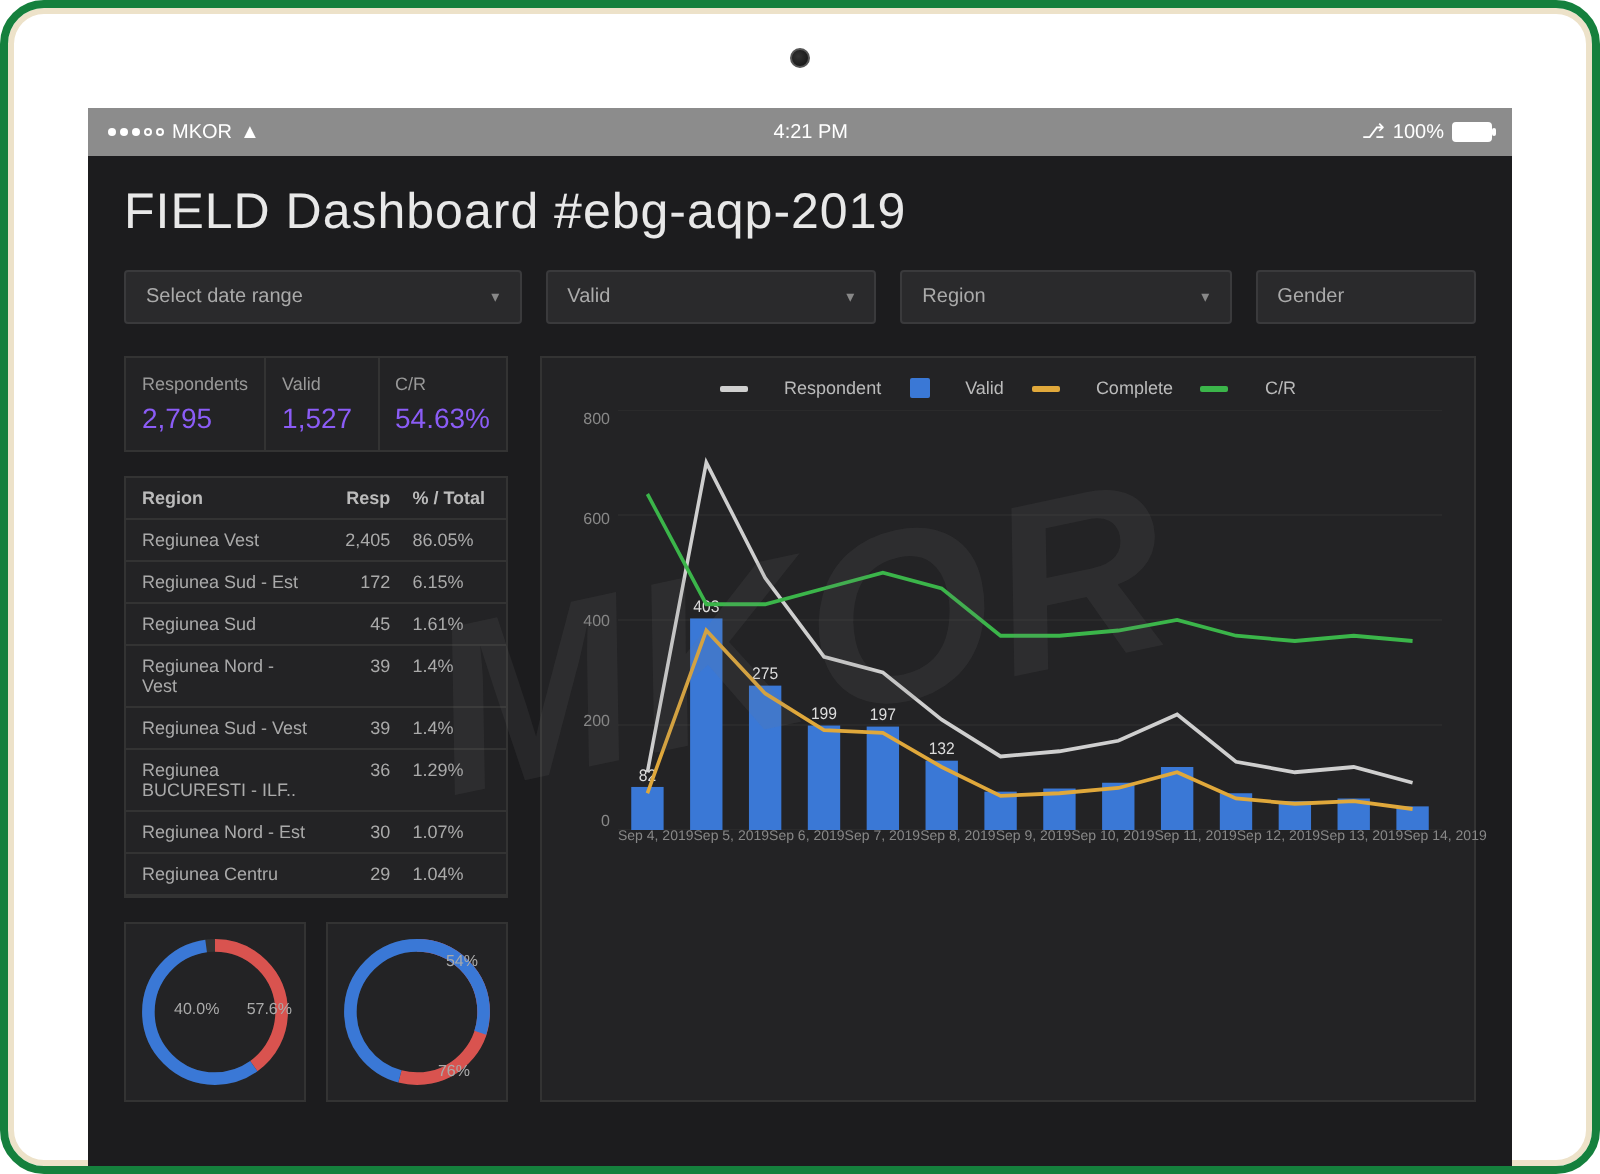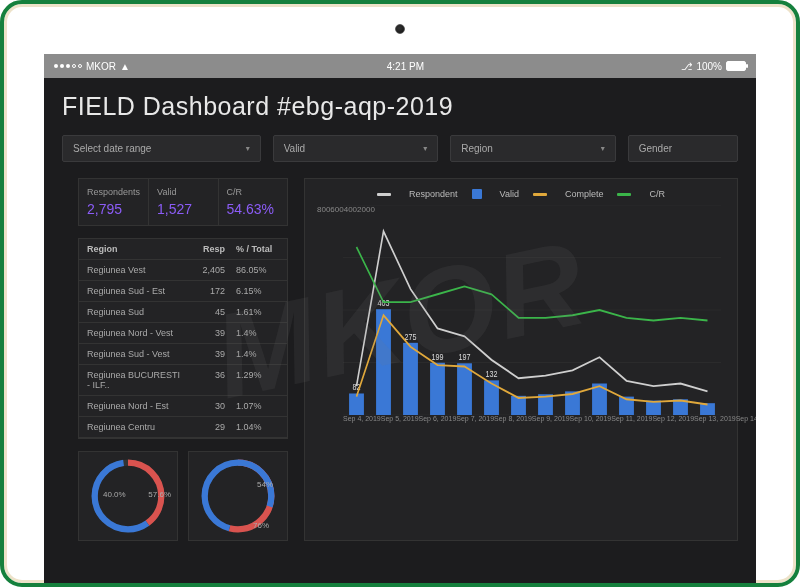--- a/index.html
+++ b/index.html
@@ -56,21 +56,21 @@
     font-size:10px; padding:7px 10px; border-radius:2px;
     display:flex; justify-content:space-between; align-items:center;
   }
   .select:nth-child(1){ flex:1.6; }
   .select:nth-child(2){ flex:1.3; }
   .select:nth-child(3){ flex:1.3; }
   .select:nth-child(4){ flex:0.8; }
   .caret { font-size:8px; color:#888; }
 
   .main { display:flex; gap:16px; margin-top:16px; }
-  .leftcol { width: 210px; display:flex; flex-direction:column; gap:12px;margin-left:16px; }
+  .leftcol { width: 192px; display:flex; flex-direction:column; gap:12px; }
   .panel { background:#232325; border:1px solid #333; }
 
   .kpi { display:flex; }
   .kpi > div { flex:1; padding:8px 8px; border-right:1px solid #333; }
   .kpi > div:last-child { border-right:none; }
   .kpi .label { font-size:9px; color:#999; }
   .kpi .value { font-size:14px; color:#8b5cf6; margin-top:4px; font-weight:400; }
 
   .table { font-size:9px; }
   .table .thead, .table .row { display:flex; padding:5px 8px; border-bottom:1px solid #333; }
@@ -82,21 +82,21 @@
   .donut-wrap { flex:1; background:#232325; border:1px solid #333; height:90px; display:flex; align-items:center; justify-content:center; position:relative; }
   .donut-label { position:absolute; font-size:8px; color:#aaa; }
 
   .chartcol { flex:1; background:#232325; border:1px solid #333; padding:10px 12px 6px; position:relative; }
   .legend { display:flex; gap:14px; font-size:9px; color:#bbb; margin-bottom:6px; justify-content:center; }
   .legend .item { display:flex; align-items:center; gap:18px; }
   .swatch { width:14px; height:3px; border-radius:1px; }
   .swatch.box { width:10px; height:10px; }
 
   .chart-area { position:relative; height:230px; }
-  .ylabels { position:absolute; left:0; top:0; bottom:20px; width:22px; display:flex; flex-direction:row; justify-content:space-between; font-size:8px; color:#888; text-align:right; }
+  .ylabels { position:absolute; left:0; top:0; bottom:20px; width:22px; display:flex; flex-direction:column; justify-content:space-between; font-size:8px; color:#888; text-align:right; }
   .plot { position:absolute; left:26px; right:4px; top:0; bottom:20px; }
   .xlabels { position:absolute; left:26px; right:4px; bottom:0; height:20px; display:flex; justify-content:space-between; font-size:7px; color:#888; }
   .xlabels span { transform: rotate(0deg); white-space:nowrap; }
 
   svg { width:100%; height:100%; }
 
   .watermark {
     position:absolute; inset:0; pointer-events:none;
     display:flex; align-items:center; justify-content:center;
     font-size:120px; font-weight:700; font-style:italic;
@@ -230,21 +230,21 @@
               </svg>
               <div class="donut-label" style="left:24px; top:38px;">40.0%</div>
               <div class="donut-label" style="right:6px; top:38px;">57.6%</div>
             </div>
             <div class="donut-wrap">
               <svg viewBox="0 0 42 42" width="72" height="72">
                 <circle cx="21" cy="21" r="15.9" fill="none" stroke="#333" stroke-width="3"></circle>
                 <circle id="d2a" cx="21" cy="21" r="15.9" fill="none" stroke-width="3" stroke-dasharray="54 46" transform="rotate(-90 21 21)" stroke="#d9534f"></circle>
                 <circle id="d2b" cx="21" cy="21" r="15.9" fill="none" stroke-width="3" stroke-dasharray="76 24" transform="rotate(-90 21 21)" stroke="#3a78d6" stroke-dashoffset="-54"></circle>
               </svg>
-              <div class="donut-label" style="right:14px; top:28px;">54%</div>
+              <div class="donut-label" style="right:14px; top:14px;">54%</div>
               <div class="donut-label" style="right:18px; bottom:10px;">76%</div>
             </div>
           </div>
         </div>
 
         <div class="chartcol">
           <div class="legend">
             <div class="item">
                 <span class="swatch" id="lg1" style="background: rgb(207, 207, 207);"></span>
                 <span>Respondent</span>

